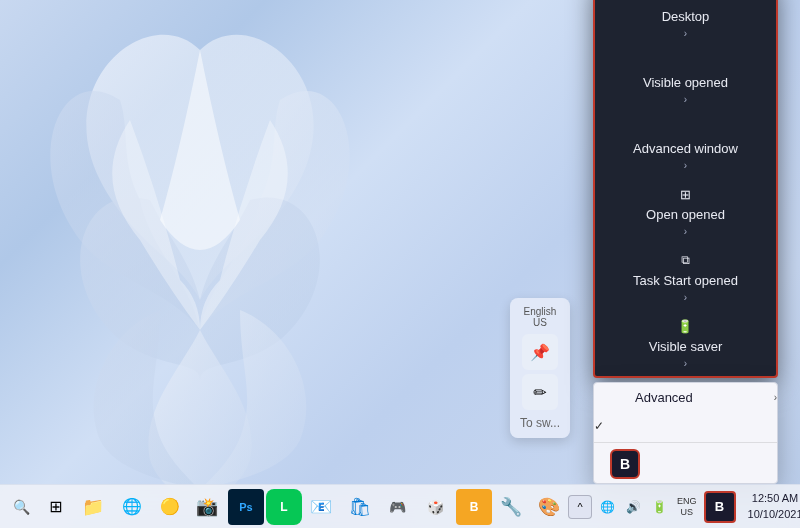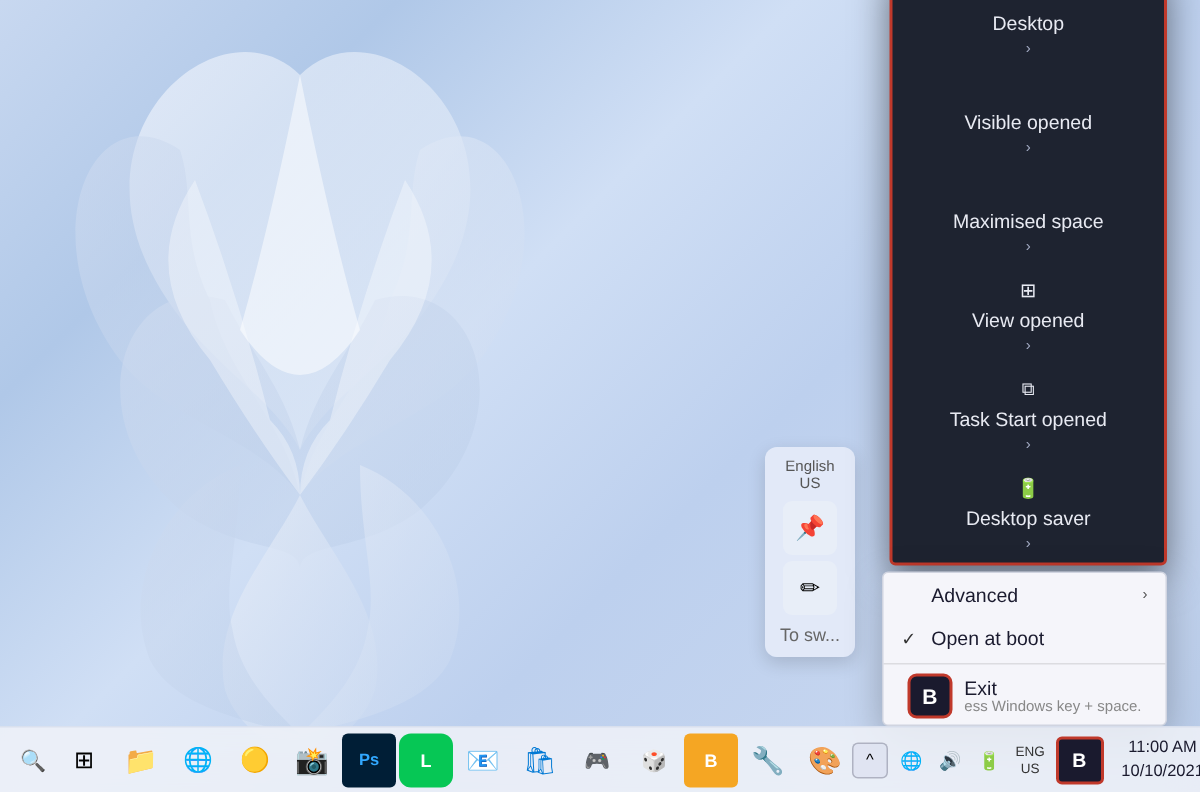--- a/index.html
+++ b/index.html
@@ -168,25 +168,25 @@
       border-radius: 4px;
       min-width: 185px;
       overflow: hidden;
       box-shadow: 0 8px 24px rgba(0,0,0,0.25);
       margin-top: 4px;
     }
 
     .menu-item-light {
       display: flex;
       align-items: center;
-      padding: 7px 12px;
+      padding: 7px 0;
       color: #1a1a2e;
       font-size: 13px;
       cursor: pointer;
-      gap: 4px;
+      gap: 25px;
       position: relative;
     }
 
     .menu-check {
       width: 16px;
       font-size: 12px;
       color: #333;
       flex-shrink: 0;
     }
 
@@ -308,67 +308,62 @@
       </div>
 
       <div class="menu-item-dark">
         <span class="menu-item-icon"></span>
         <span class="menu-item-label">Visible opened</span>
         <span class="menu-item-arrow">›</span>
       </div>
 
       <div class="menu-item-dark">
         <span class="menu-item-icon"></span>
-        <span class="menu-item-label">Maximised space</span>
+        <span class="menu-item-label">Advanced window</span>
         <span class="menu-item-arrow">›</span>
       </div>
 
       <div class="menu-item-dark">
         <span class="menu-item-icon" style="font-size:13px;">⊞</span>
-        <span class="menu-item-label">View opened</span>
+        <span class="menu-item-label">Open opened</span>
         <span class="menu-item-arrow">›</span>
       </div>
 
       <div class="menu-item-dark">
         <span class="menu-item-icon" style="font-size:12px;">⧉</span>
         <span class="menu-item-label">Task Start opened</span>
         <span class="menu-item-arrow">›</span>
       </div>
 
       <div class="menu-item-dark">
         <span class="menu-item-icon" style="font-size:13px;">🔋</span>
-        <span class="menu-item-label">Desktop saver</span>
+        <span class="menu-item-label">Visible saver</span>
         <span class="menu-item-arrow">›</span>
       </div>
 
     </div>
 
     <div class="context-menu-light">
 
       <div class="menu-item-light">
         <span class="menu-check"></span>
         <span class="menu-item-label">Advanced</span>
         <span class="menu-item-arrow" style="color:#555;">›</span>
       </div>
 
       <div class="menu-item-light">
         <span class="menu-check">✓</span>
-        <span class="menu-item-label">Open at boot</span>
       </div>
 
 
       <div class="menu-divider" style="background:rgba(0,0,0,0.1);"></div>
 
       <div class="menu-item-light" style="padding: 4px 16px; gap:8px;">
         <div style="width:30px; height:30px; background:#1a1a2e; border-radius:6px; border:2px solid #c0392b; display:flex; align-items:center; justify-content:center; color:white; font-size:14px; font-weight:bold; flex-shrink:0;">
           <span>B</span>
-        </div>
-        <div style="display:flex; flex-direction:column; flex:1;">
-          <span style="font-size:13px; font-weight:500;">Exit</span>
-          <span style="font-size:10px; color:#888;">ess Windows key + space.</span>
         </div>
       </div>
 
     </div>
   </div>
 
   <div class="taskbar">
     <div class="taskbar-icons">
 
       <div class="taskbar-search">🔍</div>
@@ -405,20 +400,20 @@
           <span>ENG</span>
           <span>US</span>
         </div>
       </div>
 
       <div class="tray-highlight">
         <span>B</span>
       </div>
 
       <div class="taskbar-clock">
-        <span>11:00 AM</span>
+        <span>12:50 AM</span>
         <span>10/10/2021</span>
       </div>
 
     </div>
   </div>
 
 </div>
 
 </body></html>

